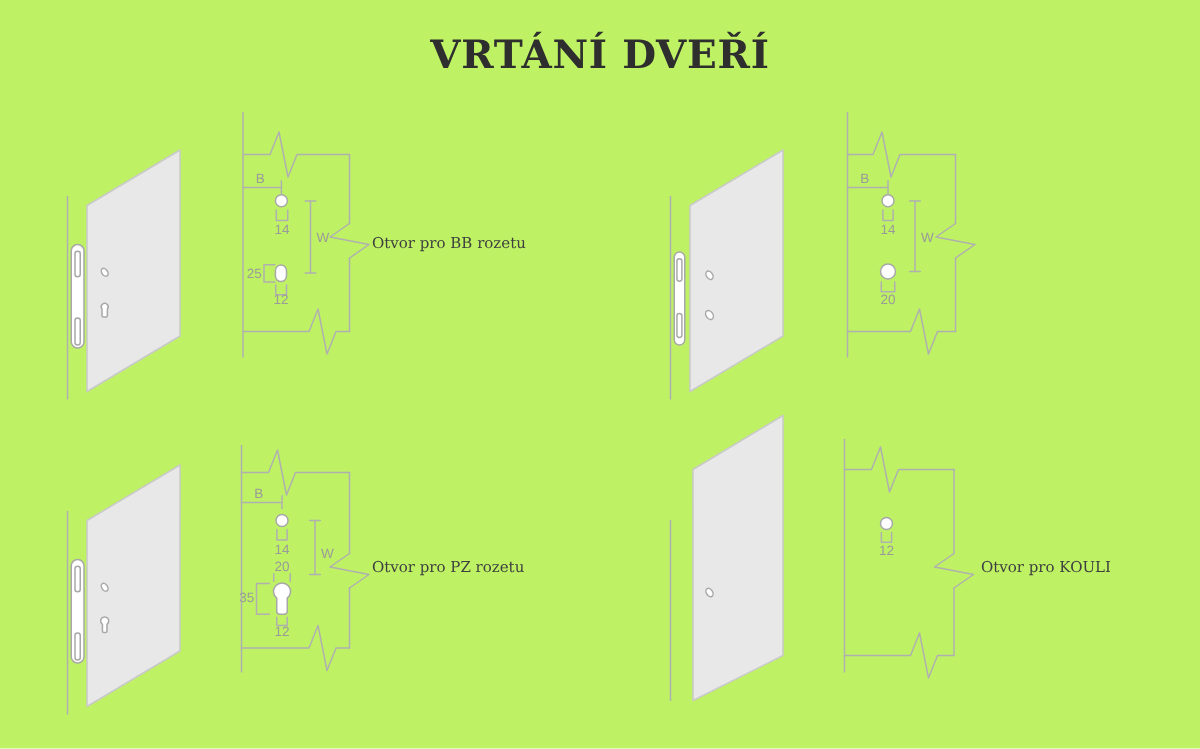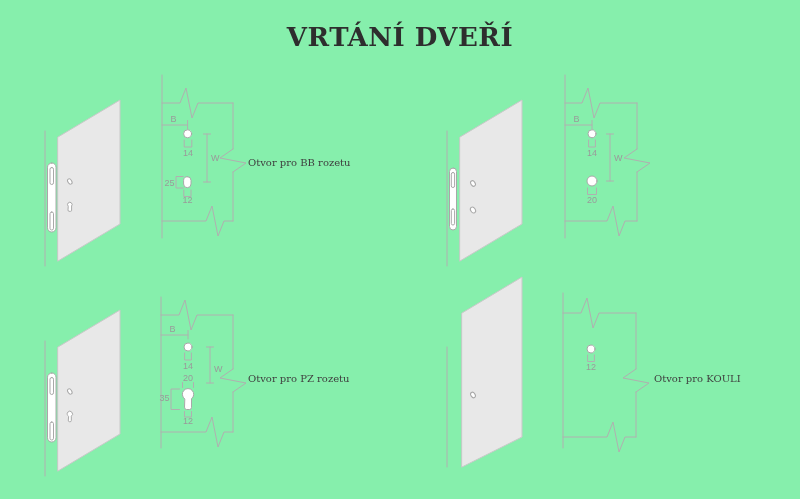--- a/index.html
+++ b/index.html
@@ -1,17 +1,17 @@
 <!DOCTYPE html>
 <html><head>
 <meta charset="utf-8">
 <style>
   html,body{margin:0;padding:0;background:#fff;}
   .canvas{
-    position:relative;width:800px;height:499px;background:#86efac;
+    position:relative;width:800px;height:499px;background:#bef264;
     overflow:hidden;font-family:"DejaVu Serif", serif;
   }
   .page-title{
     position:absolute;left:0;right:0;top:22px;margin:0;
     text-align:center;font-size:26px;font-weight:700;
     letter-spacing:.5px;color:#2e2e2e;
     font-family:"DejaVu Serif", serif;
   }
   .callout-label{
     position:absolute;font-size:10px;color:#3e3e3e;white-space:nowrap;

